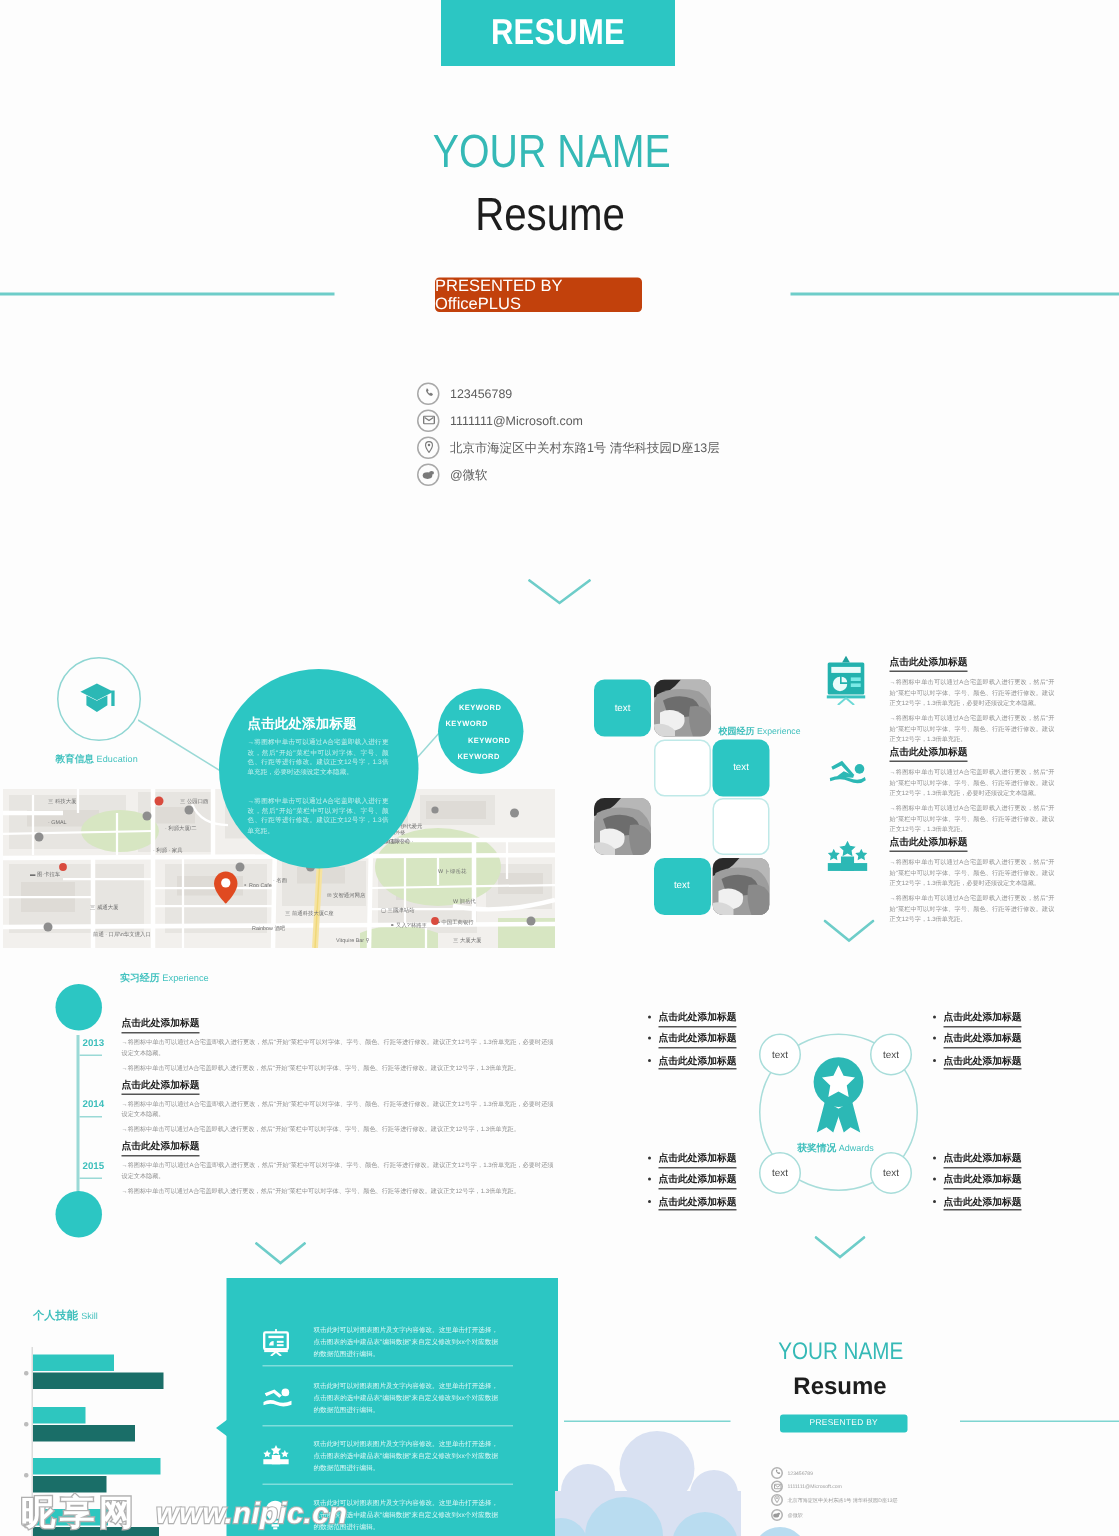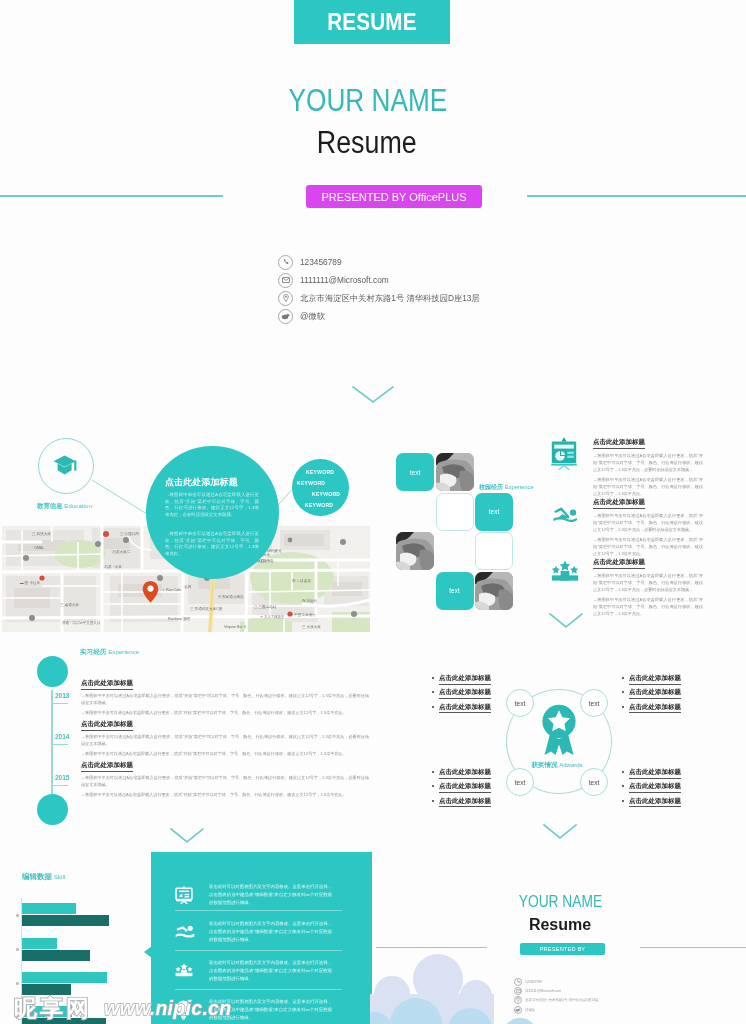--- a/index.html
+++ b/index.html
@@ -9,21 +9,21 @@
 
   
   #resume-tab{left:294px;top:0;width:156px;height:44px;background:#2cc6c3;display:flex;align-items:center;justify-content:center;}
   #resume-tab span{color:#fff;font-size:24px;font-weight:bold;letter-spacing:.2px;display:inline-block;transform:scaleX(0.86);margin-top:-1px;}
   #your-name{left:-5px;top:83px;width:746px;text-align:center;color:#35b9b6;font-size:31px;font-weight:300;}
   #your-name span{display:inline-block;transform:scaleX(0.845);}
   #resume-sub{left:-6px;top:125px;width:746px;text-align:center;color:#1d1d1d;font-size:31px;font-weight:400;}
   #resume-sub span{display:inline-block;transform:scaleX(0.865);}
   #rule-left{left:0;top:195px;width:223px;height:1.6px;background:#6ecdc9;}
   #rule-right{left:527px;top:195px;width:219px;height:1.6px;background:#6ecdc9;}
-  #presented{left:306px;top:185px;width:176px;height:23px;background:#d946ef;border-radius:3px;display:flex;align-items:center;justify-content:center;}
+  #presented{left:290px;top:185px;width:138px;height:23px;background:#c2410c;border-radius:3px;display:flex;align-items:center;justify-content:center;}
   #presented span{color:#fff;font-size:11px;}
 
   .contact-row{display:flex;align-items:center;height:18px;}
   .contact-ico{width:13px;height:13px;border-radius:50%;border:1px solid #a8a8a8;display:flex;align-items:center;justify-content:center;flex:0 0 auto;}
   .contact-ico svg{display:block;}
   .contact-txt{margin-left:7px;font-size:8.3px;color:#5d5d5d;letter-spacing:0;white-space:nowrap;}
   #contacts{left:278px;top:253px;}
 
   
   .chev{stroke:#6ecdc9;stroke-width:1.7;fill:none;stroke-linecap:square;}
@@ -535,21 +535,21 @@
     <div style="display:flex;align-items:flex-start">
         <span class="abs" style="position:relative;width:2px;height:2px;background:#333;border-radius:50%;margin-top:3px;flex:0 0 auto"></span>
         <span class="aw-li" style="position:relative;margin-left:5px">点击此处添加标题</span>
       </div>
   </div>
 
   <svg class="abs" style="left:543px;top:824px;" width="34" height="16">
       <path class="chev" d="M1 1 L17 14 L33 1"></path>
     </svg>
 
-  <div class="abs" id="skill-label"><b style="font-weight:bold">编辑数据</b> <i style="font-style:normal;font-size:6px">Skill</i></div>
+  <div class="abs" id="skill-label"><b style="font-weight:bold">个人技能</b> <i style="font-style:normal;font-size:6px">Skill</i></div>
   <div class="abs" id="chart-axis"></div>
   <div class="axdot" style="top:914px"></div>
   <div class="axdot" style="top:948px"></div>
   <div class="axdot" style="top:982px"></div>
   <div class="axdot" style="top:1016px"></div>
   <div class="bar light" style="left:22px;top:903px;width:54px"></div>
   <div class="bar dark" style="left:22px;top:915px;width:87px"></div>
   <div class="bar light" style="left:22px;top:938px;width:35px"></div>
   <div class="bar dark" style="left:22px;top:949.5px;width:68px"></div>
   <div class="bar light" style="left:22px;top:972px;width:85px"></div>

